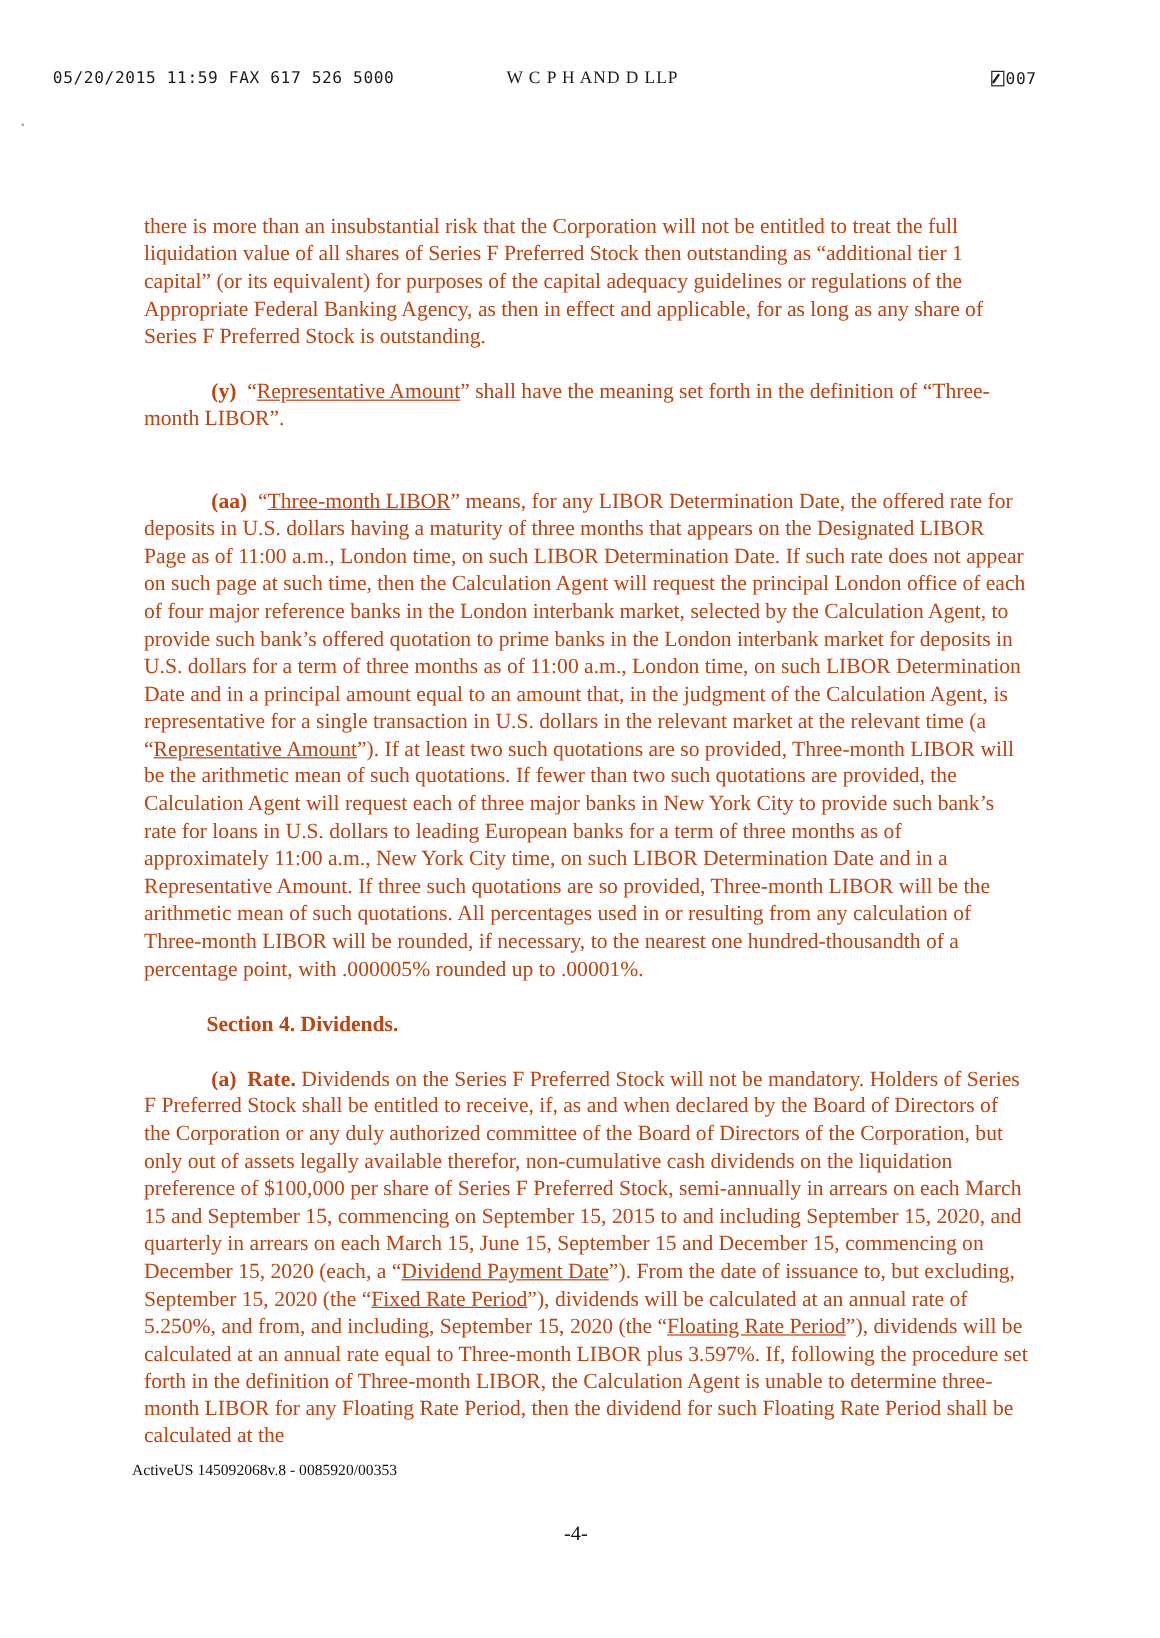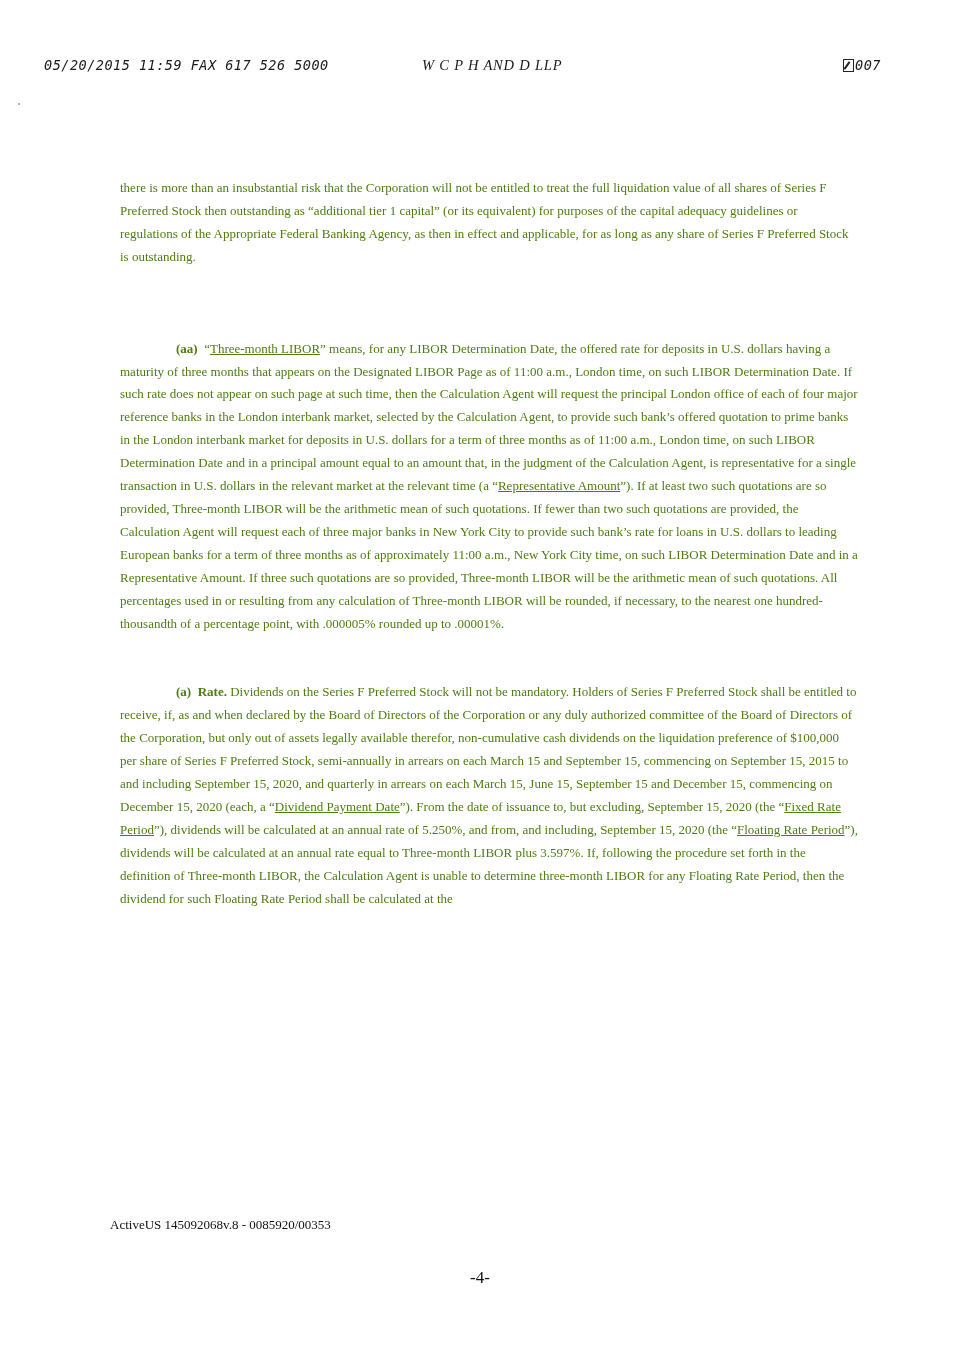--- a/index.html
+++ b/index.html
@@ -1,28 +1,28 @@
 <!DOCTYPE html>
 <html><head>
 <meta charset="utf-8">
 <style>
   html, body { margin: 0; padding: 0; background: #ffffff; }
   body { width: 967px; height: 1365px; position: relative; overflow: hidden; color: #111; }
   .fax-header {
     position: absolute; top: 57px; left: 0; width: 967px; height: 20px;
-    font-family: "DejaVu Sans Mono", monospace; font-size: 13.5px; color: #1a1a1a; letter-spacing: 0.5px; font-style: italic;
+    font-family: "DejaVu Sans Mono", monospace; font-size: 13.5px; color: #1a1a1a; letter-spacing: 0.5px;
   }
   .fax-left { position: absolute; left: 44px; top: 0; }
   .fax-mid { position: absolute; left: 422px; top: 0; font-family: "Liberation Serif", serif; font-size: 14.5px; letter-spacing: 0.8px; text-align: center; }
-  .fax-right { position: absolute; left: 826px; top: 0; margin-left: 17px; }
+  .fax-right { position: absolute; left: 826px; top: 0; }
   .fax-icon { display: inline-block; width: 11px; height: 13px; border: 1.5px solid #222; position: relative; top: 2px; margin-right: 1px; box-sizing: border-box; }
   .fax-icon::after { content: ""; position: absolute; left: 2px; top: 1px; width: 2px; height: 9px; background: #222; transform: rotate(35deg); }
   .content {
     position: absolute; left: 120px; top: 177px; width: 738px;
-    font-family: "Liberation Serif", serif; font-size: 13px; line-height: 22.9px; color: #4d7c0f;
+    font-family: "Liberation Serif", serif; font-size: 18px; line-height: 22.9px; color: #c2410c;
   }
   .content p { margin: 0; }
   .para { text-align: left; }
   .indent { text-indent: 56px; }
   .gap { height: 23px; }
   .u { text-decoration: underline; }
   b { font-weight: bold; }
   .section-head { padding-left: 52px; font-weight: bold; }
   .page-num {
     position: absolute; left: 470px; top: 1268px;
@@ -43,30 +43,32 @@
   <span class="fax-right"><span class="fax-icon"></span><span>007</span></span>
 </div>
 
 <div class="speck" style="left:18px; top:103px;"></div>
 
 <div class="content">
   <p class="para">there is more than an insubstantial risk that the Corporation will not be entitled to treat the full liquidation value of all shares of Series F Preferred Stock then outstanding as “additional tier 1 capital” (or its equivalent) for purposes of the capital adequacy guidelines or regulations of the Appropriate Federal Banking Agency, as then in effect and applicable, for as long as any share of Series F Preferred Stock is outstanding.</p>
 
   <div class="gap"></div>
 
+  <p class="para indent"><b>(y)</b>&nbsp; <span>“</span><span class="u">Representative Amount</span><span>” shall have the meaning set forth in the definition of “Three-month LIBOR”.</span></p>
 
   <div class="gap"></div>
 
 
   <div class="gap"></div>
 
   <p class="para indent"><b>(aa)</b>&nbsp; <span>“</span><span class="u">Three-month LIBOR</span><span>” means, for any LIBOR Determination Date, the offered rate for deposits in U.S. dollars having a maturity of three months that appears on the Designated LIBOR Page as of 11:00 a.m., London time, on such LIBOR Determination Date. If such rate does not appear on such page at such time, then the Calculation Agent will request the principal London office of each of four major reference banks in the London interbank market, selected by the Calculation Agent, to provide such bank’s offered quotation to prime banks in the London interbank market for deposits in U.S. dollars for a term of three months as of 11:00 a.m., London time, on such LIBOR Determination Date and in a principal amount equal to an amount that, in the judgment of the Calculation Agent, is representative for a single transaction in U.S. dollars in the relevant market at the relevant time (a “</span><span class="u">Representative Amount</span><span>”). If at least two such quotations are so provided, Three-month LIBOR will be the arithmetic mean of such quotations. If fewer than two such quotations are provided, the Calculation Agent will request each of three major banks in New York City to provide such bank’s rate for loans in U.S. dollars to leading European banks for a term of three months as of approximately 11:00 a.m., New York City time, on such LIBOR Determination Date and in a Representative Amount. If three such quotations are so provided, Three-month LIBOR will be the arithmetic mean of such quotations. All percentages used in or resulting from any calculation of Three-month LIBOR will be rounded, if necessary, to the nearest one hundred-thousandth of a percentage point, with .000005% rounded up to .00001%.</span></p>
 
   <div class="gap"></div>
 
+  <p class="section-head">Section 4.  Dividends.</p>
 
   <div class="gap"></div>
 
   <p class="para indent"><b>(a)</b>&nbsp; <b>Rate.</b><span> Dividends on the Series F Preferred Stock will not be mandatory.  Holders of Series F Preferred Stock shall be entitled to receive, if, as and when declared by the Board of Directors of the Corporation or any duly authorized committee of the Board of Directors of the Corporation, but only out of assets legally available therefor, non-cumulative cash dividends on the liquidation preference of $100,000 per share of Series F Preferred Stock, semi-annually in arrears on each March 15 and September 15, commencing on September 15, 2015 to and including September 15, 2020, and quarterly in arrears on each March 15, June 15, September 15 and December 15, commencing on December 15, 2020 (each, a “</span><span class="u">Dividend Payment Date</span><span>”). From the date of issuance to, but excluding, September 15, 2020 (the “</span><span class="u">Fixed Rate Period</span><span>”), dividends will be calculated at an annual rate of 5.250%, and from, and including, September 15, 2020 (the “</span><span class="u">Floating Rate Period</span><span>”), dividends will be calculated at an annual rate equal to Three-month LIBOR plus 3.597%. If, following the procedure set forth in the definition of Three-month LIBOR, the Calculation Agent is unable to determine three-month LIBOR for any Floating Rate Period, then the dividend for such Floating Rate Period shall be calculated at the</span></p>
 </div>
 
 <div class="page-num">-4-</div>
 <div class="doc-id">ActiveUS 145092068v.8 - 0085920/00353</div>
 
 </body></html>

